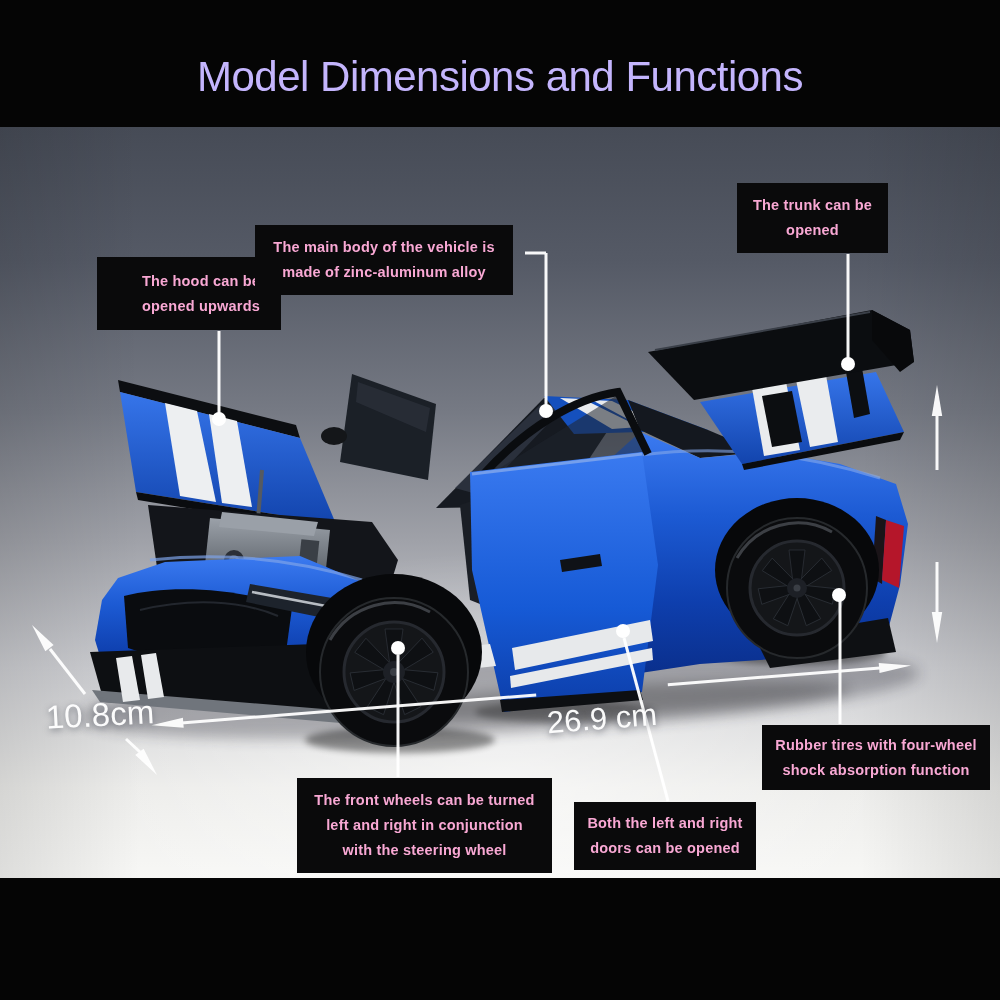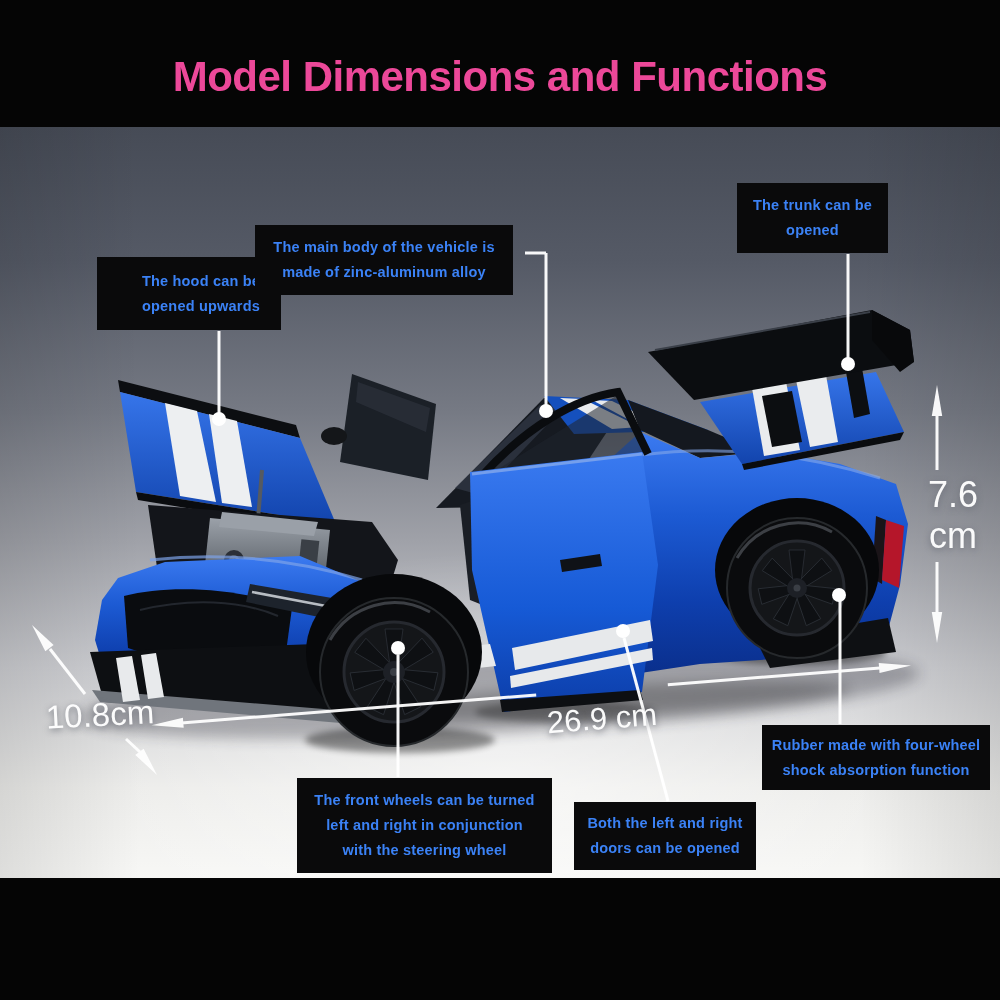--- a/index.html
+++ b/index.html
@@ -1,28 +1,28 @@
 <!DOCTYPE html>
 <html><head>
 <meta charset="utf-8">
 <style>
   html,body{margin:0;padding:0;background:#222;}
   .canvas{position:relative;width:1000px;height:1000px;background:#050505;overflow:hidden;
           font-family:"Liberation Sans",sans-serif;}
   .header{position:absolute;top:0;left:0;width:1000px;height:127px;background:#050505;
           display:flex;align-items:center;justify-content:center;}
-  .header h1{margin:0;padding-top:26px;font-size:42px;font-weight:700;color:#ec4899;letter-spacing:-0.5px;}
+  .header h1{margin:0;padding-top:26px;font-size:42px;font-weight:400;color:#c4b5fd;letter-spacing:-0.5px;}
   .photo{position:absolute;top:127px;left:0;width:1000px;height:751px;
          background:
            radial-gradient(55% 45% at 50% 88%, rgba(255,255,255,0.55), rgba(255,255,255,0) 70%),
            linear-gradient(90deg, rgba(0,0,0,.10), rgba(0,0,0,0) 14%, rgba(0,0,0,0) 86%, rgba(0,0,0,.10)),
            linear-gradient(180deg,#464b56 0%,#555a66 18%,#767a84 38%,#9fa1a8 55%,#cdced2 72%,#ededeb 88%,#f7f7f5 100%);}
   .footer{position:absolute;top:878px;left:0;width:1000px;height:122px;background:#050505;}
   svg.scene{position:absolute;top:0;left:0;width:1000px;height:1000px;}
-  .callout{position:absolute;background:#0a0a0b;color:#3b82f6;font-weight:700;font-size:14.5px;
+  .callout{position:absolute;background:#0a0a0b;color:#f9a8d4;font-weight:700;font-size:14.5px;
            line-height:1.72;letter-spacing:.2px;text-align:center;white-space:pre-line;
            display:flex;align-items:center;justify-content:center;z-index:5;}
   .dim{position:absolute;color:rgba(255,255,255,.96);font-weight:400;text-align:center;
        white-space:pre-line;text-shadow:0 2px 6px rgba(105,108,118,.85);z-index:4;}
   #dim-height{left:906px;top:474px;width:94px;font-size:36px;line-height:1.15;}
   #dim-width{left:40px;top:696px;width:120px;font-size:33px;transform:rotate(-3deg);}
   #dim-length{left:535px;top:701px;width:134px;font-size:31px;transform:rotate(-4.5deg);}
   #co-hood{left:97px;top:257px;width:160px;height:73px;padding-left:24px;}
   #co-body{left:255px;top:225px;width:258px;height:70px;}
   #co-trunk{left:737px;top:183px;width:151px;height:70px;}
@@ -237,27 +237,25 @@
       <polygon points="912,690 880,685 880,695" stroke="none"></polygon>
     </g>
   </svg>
 
   <div class="callout" id="co-hood">The hood can be
 opened upwards</div>
   <div class="callout" id="co-body">The main body of the vehicle is
 made of zinc-aluminum alloy</div>
   <div class="callout" id="co-trunk">The trunk can be
 opened</div>
-  <div class="callout" id="co-tires">Rubber made with four-wheel
+  <div class="callout" id="co-tires">Rubber tires with four-wheel
 shock absorption function</div>
   <div class="callout" id="co-frontwheels">The front wheels can be turned
 left and right in conjunction
 with the steering wheel</div>
   <div class="callout" id="co-doors">Both the left and right
 doors can be opened</div>
 
-  <div class="dim" id="dim-height">7.6
-cm</div>
   <div class="dim" id="dim-width">10.8cm</div>
   <div class="dim" id="dim-length">26.9 cm</div>
 
   <div class="footer"></div>
 </div>
 
 </body></html>

